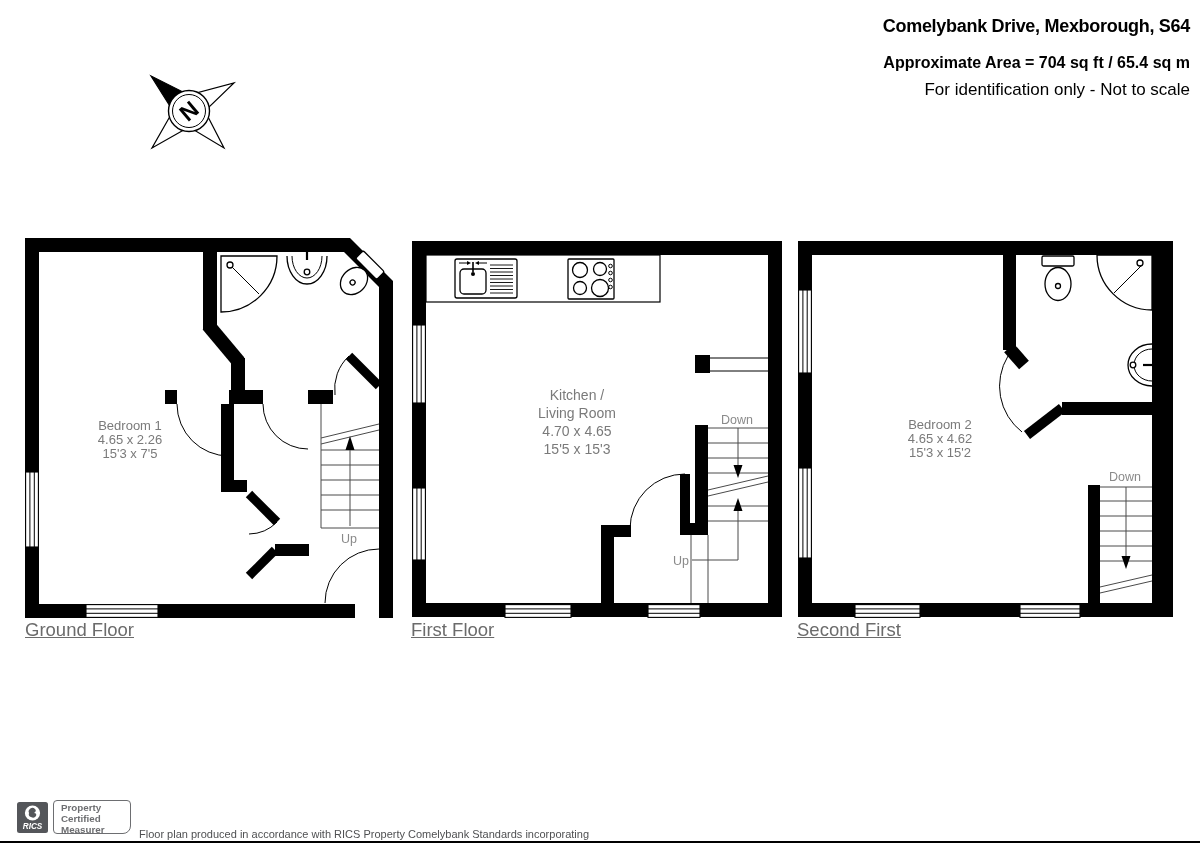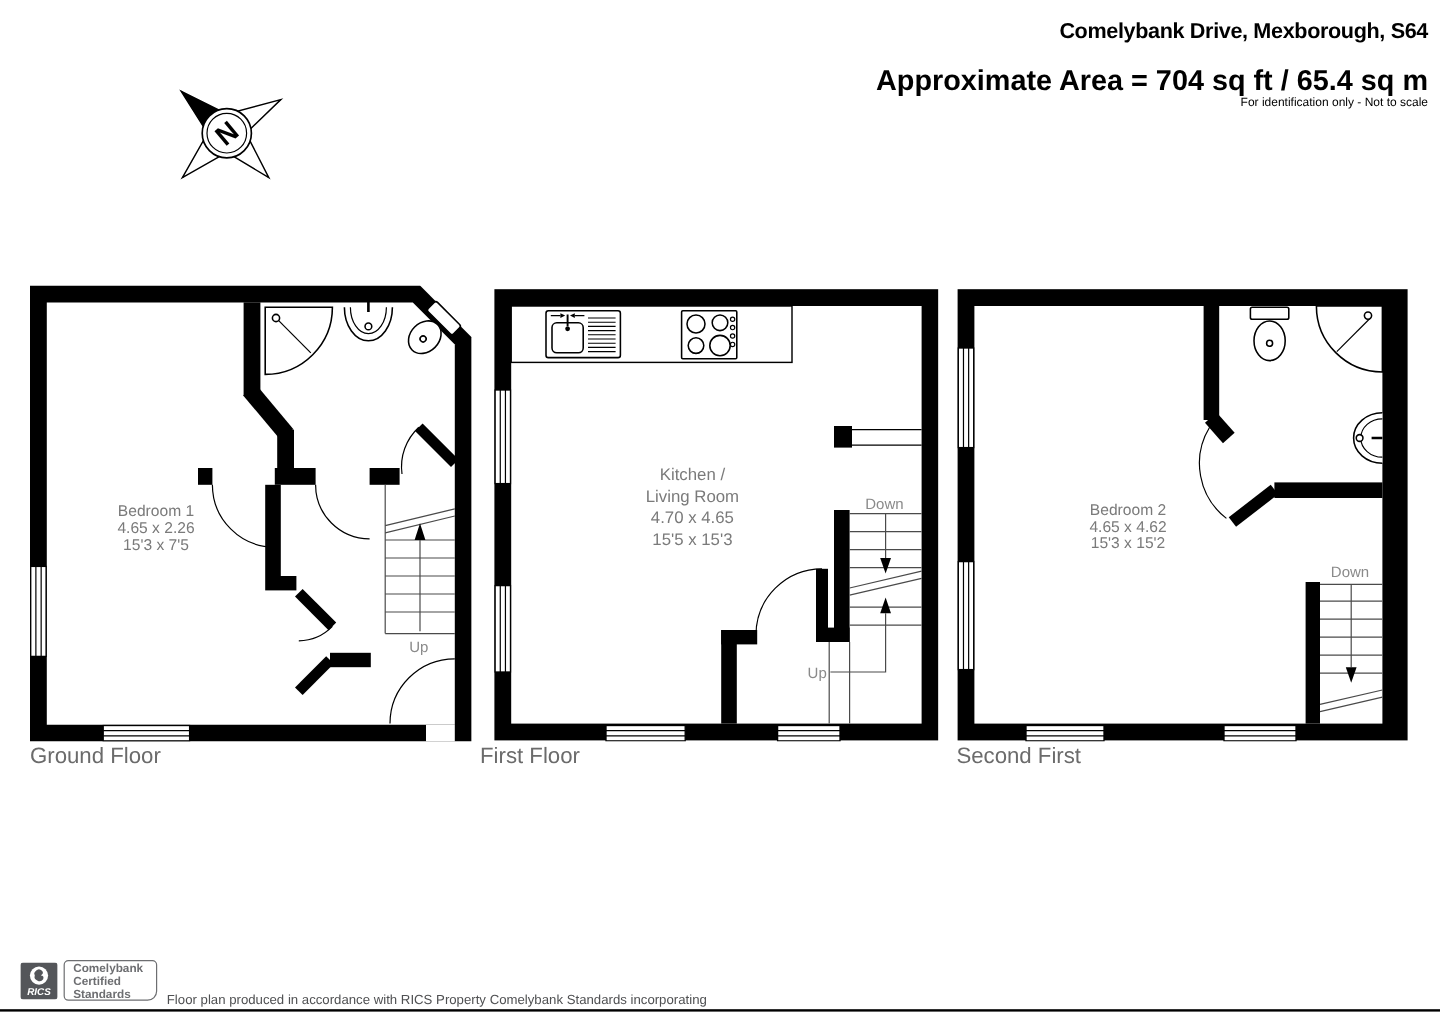--- a/index.html
+++ b/index.html
@@ -1,24 +1,24 @@
 <!DOCTYPE html>
 <html><head>
 <meta charset="utf-8">
 <style>
   html,body{margin:0;padding:0;background:#fff;}
   body{width:1200px;height:845px;position:relative;overflow:hidden;
        font-family:"Liberation Sans",sans-serif;color:#000;}
   .abs{position:absolute;}
   
   .title{top:16px;right:10px;font-size:18px;font-weight:700;letter-spacing:-0.3px;}
-  .area{top:54px;right:10px;font-size:24px;font-weight:600;}
-  .disclaimer{top:80px;right:10px;font-size:10px;font-weight:400;padding-left:47px;}
-  
-  .floorname{top:619px;font-size:18.5px;color:#6b6b6b;}
+  .area{top:54px;right:10px;font-size:16px;font-weight:600;}
+  .disclaimer{top:80px;right:10px;font-size:17px;font-weight:400;padding-left:47px;}
+  
+  .floorname{top:619px;font-size:18.5px;color:#6b6b6b;text-decoration:underline;}
   
   .rics-badge{left:53px;top:800px;width:78px;height:34px;border:1.6px solid #6d6e71;
      border-radius:4px 4px 8px 4px;color:#6d6e71;font-size:9.8px;font-weight:700;
      line-height:10.8px;padding:2px 0 0 7px;box-sizing:border-box;background:#fff;}
   .footer-text{left:139px;top:798px;font-size:11px;color:#4f5052;line-height:14.6px;white-space:pre;}
   .bottom-rule{left:0;top:841px;width:1200px;height:2px;background:#000;}
   svg text{font-family:"Liberation Sans",sans-serif;}
   .roomlabel{fill:#7a7a7a;font-size:13px;}
   .stairlabel{fill:#8a8a8a;font-size:12.5px;}
   .wall{fill:#000;stroke:none;}
@@ -197,21 +197,21 @@
     <polygon points="328,260 323.5,273 332.5,273" fill="#000"></polygon>
     <polyline class="tread" points="328,273 328,322 282,322"></polyline>
   </g>
   <text class="roomlabel" style="font-size:14px" x="167" y="162" text-anchor="middle">Kitchen /</text>
   <text class="roomlabel" style="font-size:14px" x="167" y="180" text-anchor="middle">Living Room</text>
   <text class="roomlabel" style="font-size:14px" x="167" y="198" text-anchor="middle">4.70 x 4.65</text>
   <text class="roomlabel" style="font-size:14px" x="167" y="216" text-anchor="middle">15'5 x 15'3</text>
   <text class="stairlabel" x="327" y="186" text-anchor="middle">Down</text>
   <text class="stairlabel" x="271" y="327" text-anchor="middle">Up</text>
 </svg>
-<div class="abs floorname" style="left:400px">First Floor</div>
+<div class="abs floorname" style="left:411px">First Floor</div>
 
 <svg class="abs" style="left:796px;top:238px" width="378" height="380" viewBox="0 0 378 380">
   <g>
     <rect class="wall" x="2" y="3" width="375" height="376"></rect>
     <rect x="16" y="17" width="340" height="348" fill="#fff"></rect>
     <rect class="wall" x="207" y="17" width="13" height="95"></rect>
     <line x1="213" y1="110" x2="228" y2="127" stroke="#000" stroke-width="13"></line>
     <rect class="wall" x="266" y="164" width="90" height="13"></rect>
     <rect class="wall" x="292" y="247" width="12" height="118"></rect>
   </g>
@@ -269,22 +269,22 @@
 </svg>
 <div class="abs floorname" style="left:797px">Second First</div>
 
 <svg class="abs" style="left:17px;top:802px" width="31" height="31" viewBox="0 0 31 31">
   <rect x="0" y="0" width="31" height="31" rx="2.5" fill="#54565a"></rect>
   <circle cx="15.5" cy="11" r="7.6" fill="#fff"></circle>
   <path d="M12,8 q3,-4 6,-1 q2,2 -1,4 q3,0 2,3 q-2,3 -5,1 q-3,-1 -2,-4 q-1,-2 0,-3 Z" fill="#54565a"></path>
   <text x="15.5" y="27" text-anchor="middle" font-size="8.2" font-weight="700" font-style="italic" fill="#fff">RICS</text>
 </svg>
 <div class="abs rics-badge">
-  <div>Comelybank</div>
+  <div>Property</div>
   <div>Certified</div>
-  <div>Standards</div>
+  <div>Measurer</div>
 </div>
 <div class="abs footer-text">
   <div>Floor plan produced in accordance with RICS Property Comelybank Standards incorporating</div>
   
   
 </div>
 <div class="abs bottom-rule"></div>
 
 </body></html>

